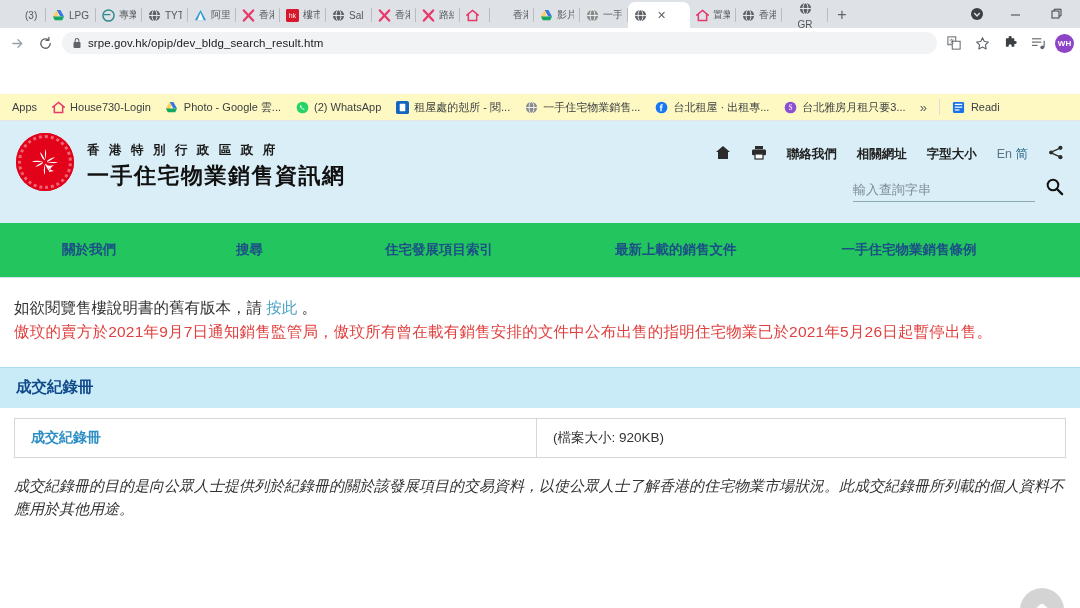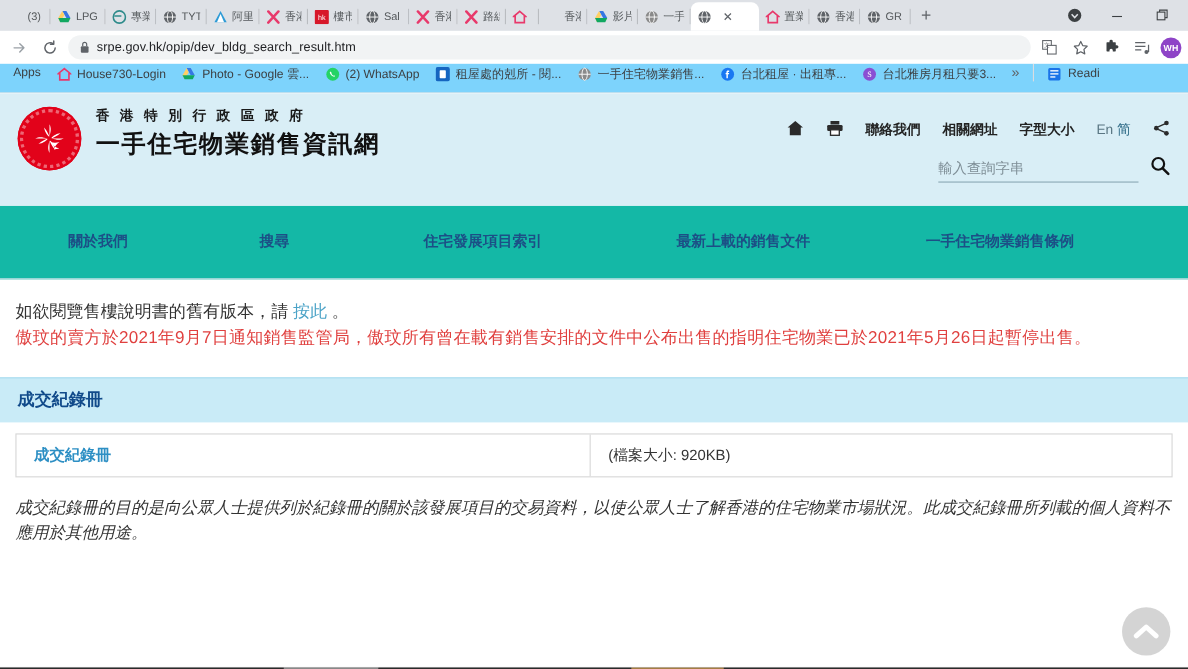--- a/index.html
+++ b/index.html
@@ -48,37 +48,37 @@
     font-size: 11.5px; color: #202124; min-width: 0;
   }
   .omnibox .url { white-space: nowrap; overflow: hidden; text-overflow: ellipsis; letter-spacing: .1px; }
   .avatar {
     width: 19px; height: 19px; border-radius: 50%;
     background: #8e44c7; color: #fff; font-size: 8px; font-weight: bold;
     display: flex; align-items: center; justify-content: center; flex: 0 0 auto;
   }
 
   .bookmarks {
-    height: 27px; background: #7dd3fc; display: flex; align-items: flex-start;
+    height: 27px; background: #fef9c3; display: flex; align-items: center;
     padding: 0 6px; gap: 2px; font-size: 11px; color: #3c4043;
-    border-bottom: 1px solid #e6e6e6; overflow: hidden;
+    border-bottom: 1px solid #e6e6e6; overflow: hidden; margin-top: 36px;
   }
   .bm { display: flex; align-items: center; gap: 5px; padding: 2px 6px; border-radius: 4px; white-space: nowrap; flex:0 0 auto;}
   .bm .bmi { width: 14px; height: 14px; display:flex; align-items:center; justify-content:center; flex:0 0 14px; }
   .bm-overflow { padding: 0 6px; color:#5f6368; font-size: 13px; }
   .bm-sep { width:1px; height:16px; background:#dadce0; margin:0 4px; flex:0 0 auto;}
 
   
   .page { position: relative; height: 521px; background: #fff; overflow: hidden; }
 
   .site-header {
     background: #d9eef6; height: 102px; position: relative;
     padding: 12px 16px 0 16px;
   }
-  .brand { display: flex; align-items: flex-start; gap: 13px; }
+  .brand { display: flex; align-items: flex-end; gap: 13px; }
   .bauhinia {
     width: 58px; height: 58px; border-radius: 50%;
     background: #e2021a; position: relative; flex: 0 0 58px;
     box-shadow: inset 0 0 0 3px #e2021a;
     display:flex;align-items:center;justify-content:center;
   }
   .bauhinia .ring {
     position:absolute; inset:2px; border-radius:50%; border:3px dotted #ffffff66;
   }
   .brand-text .line1 {
@@ -106,21 +106,21 @@
     width: 182px; border-bottom: 1px solid #8aa8b4; padding-bottom: 3px;
   }
   .searchline input {
     width: 100%; border: none; outline: none; background: transparent;
     font-size: 13px; color: #a16207; font-family: inherit;
   }
   .searchline input::placeholder { color: #7e8e96; }
   .searchbtn { font-size: 17px; color: #1a1a1a; padding-bottom: 1px; }
 
   .main-nav {
-    background: #14b8a6; height: 67px;
+    background: #22c55e; height: 55px;
     display: flex; align-items: center; padding: 16px 40px;
     border-bottom: 1px solid #cfe3ec;
   }
   .main-nav a {
     font-size: 13.5px; color: #1c4f86; font-weight: bold; text-decoration: none;
     white-space: nowrap;
   }
   .nv0 { margin-left: 22px; }
   .nv1 { margin-left: 120px; }
   .nv2 { margin-left: 122px; }
@@ -331,21 +331,21 @@
           <span class="fav">
             <svg width="13" height="13" viewBox="0 0 14 14">
               <circle cx="7" cy="7" r="6" fill="#5f6368"></circle>
               <ellipse cx="7" cy="7" rx="2.6" ry="6" fill="none" stroke="#fff" stroke-width="0.9"></ellipse>
               <line x1="1" y1="7" x2="13" y2="7" stroke="#fff" stroke-width="0.9"></line>
             </svg>
           </span>
           <span class="tlabel">香港</span>
           <span class="sep"></span>
         </div>
-        <div class="tab" style="width: 46px;">
+        <div class="tab" style="width: 46px; flex-direction: column;">
           <span class="fav">
             <svg width="13" height="13" viewBox="0 0 14 14">
               <circle cx="7" cy="7" r="6" fill="#5f6368"></circle>
               <ellipse cx="7" cy="7" rx="2.6" ry="6" fill="none" stroke="#fff" stroke-width="0.9"></ellipse>
               <line x1="1" y1="7" x2="13" y2="7" stroke="#fff" stroke-width="0.9"></line>
             </svg>
           </span>
           <span class="tlabel">GR</span>
           <span class="sep"></span>
         </div>

